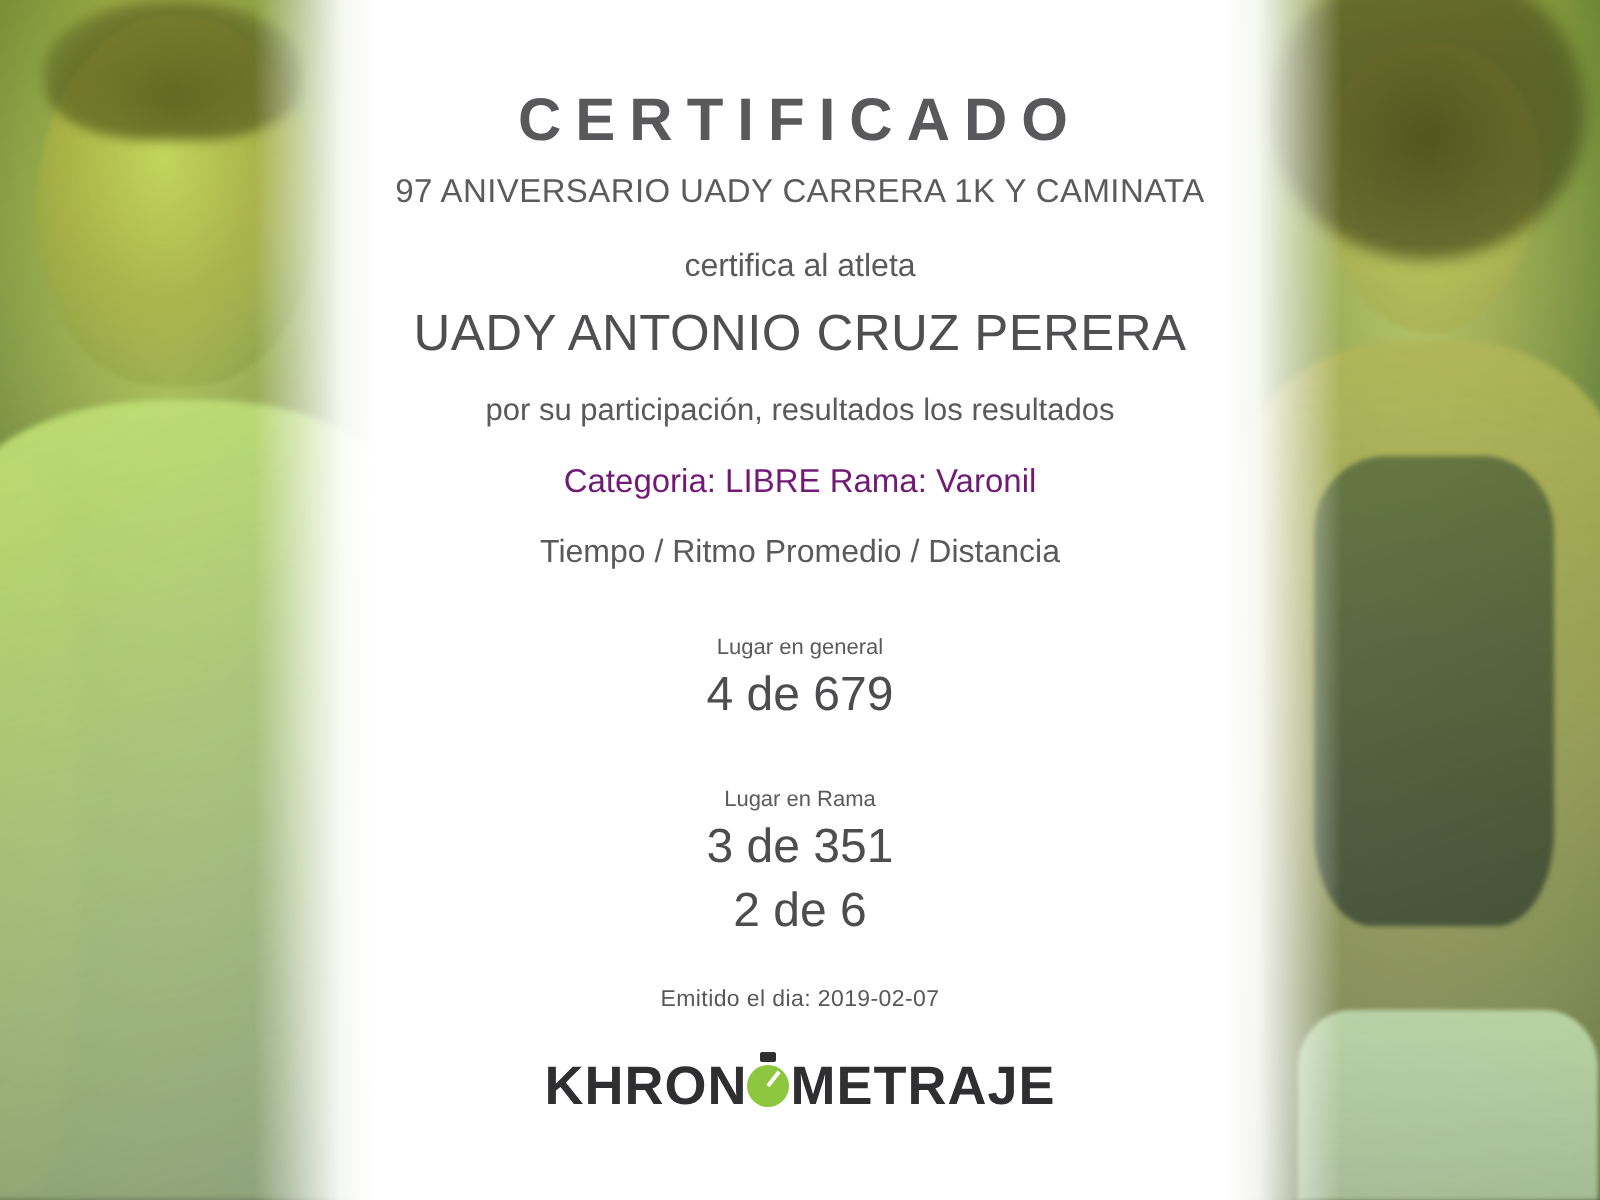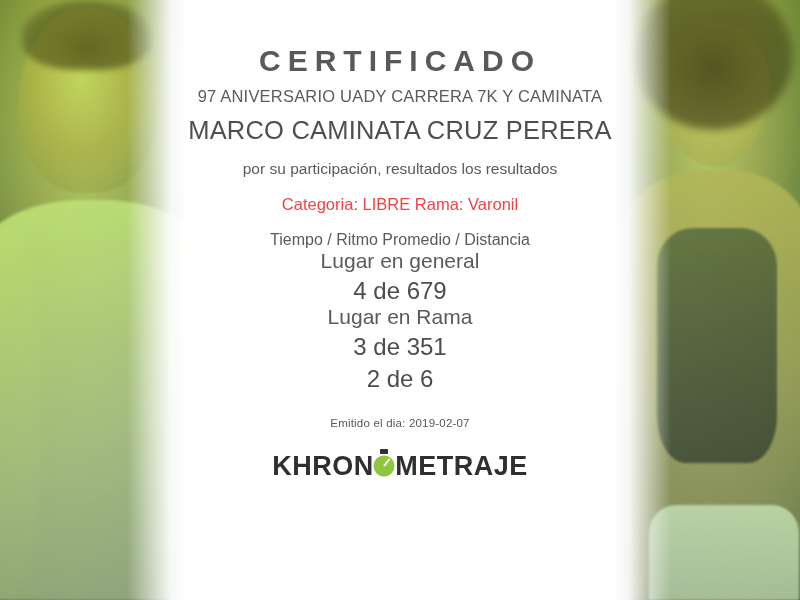--- a/index.html
+++ b/index.html
@@ -197,35 +197,35 @@
     letter-spacing: 0.2px;
   }
   .participation {
     margin-top: 15px;
     font-size: 15.5px;
     color: #5a5a5c;
   }
   .category {
     margin-top: 17px;
     font-size: 16.5px;
-    color: #ef4444;
+    color: #701a75;
   }
   .metrics-label {
     margin-top: 17px;
     font-size: 16px;
     color: #5a5a5c;
   }
   .metrics-value {
     margin-top: 7px;
     font-size: 25.5px;
     color: #4d4d4f;
   }
   .place-label {
-    margin-top: 0;
-    font-size: 21px;
+    margin-top: 32px;
+    font-size: 11px;
     color: #5a5a5c;
     text-align: center;
   }
   .place-value {
     margin-top: 4px;
     font-size: 24px;
     color: #4d4d4f;
   }
   .issued {
     margin-top: 24px;
@@ -314,24 +314,25 @@
     <div class="ph-face2"></div>
     <div class="ph-hair2"></div>
     <div class="ph-tint"></div>
     <div class="ph-fade"></div>
   </div>
 
   <div class="content">
 
     <div class="title">CERTIFICADO</div>
 
-    <div class="subtitle">97 ANIVERSARIO UADY CARRERA 7K Y CAMINATA</div>
-
-
-    <div class="athlete">MARCO CAMINATA CRUZ PERERA</div>
+    <div class="subtitle">97 ANIVERSARIO UADY CARRERA 1K Y CAMINATA</div>
+
+    <div class="certifies">certifica al atleta</div>
+
+    <div class="athlete">UADY ANTONIO CRUZ PERERA</div>
 
     <div class="participation">por su participación, resultados los resultados</div>
 
     <div class="category">Categoria: LIBRE Rama: Varonil</div>
 
     <div class="metrics-label">Tiempo / Ritmo Promedio / Distancia</div>
 
     <div class="place-label">Lugar en general</div>
     <div class="place-value">4 de 679</div>
 

